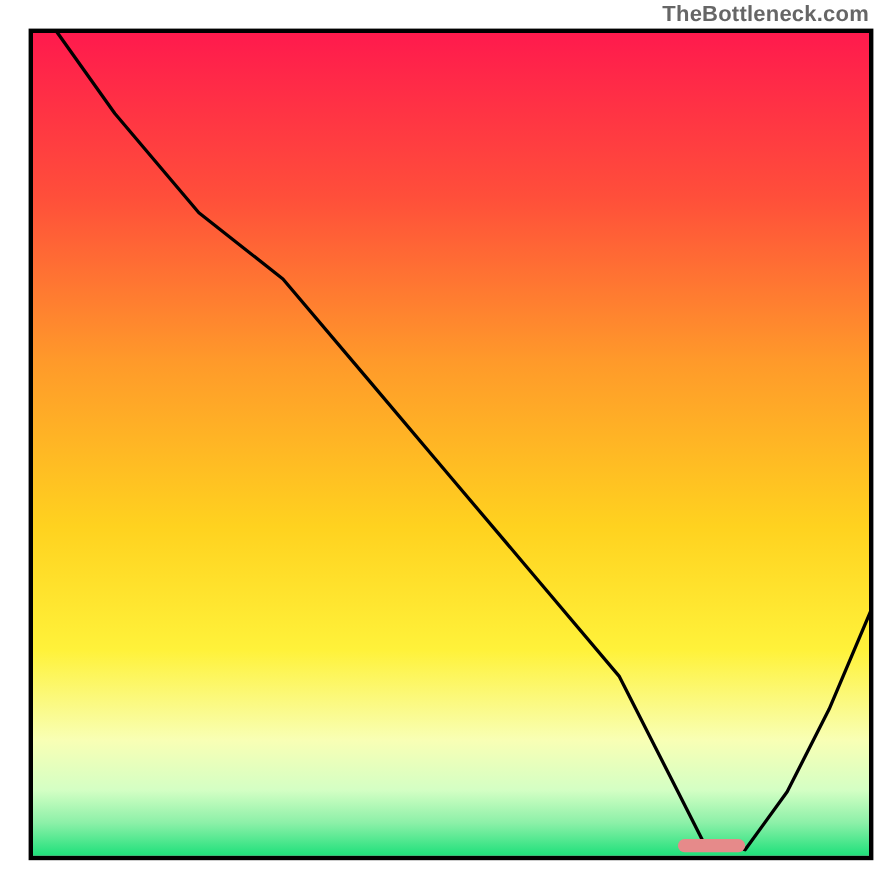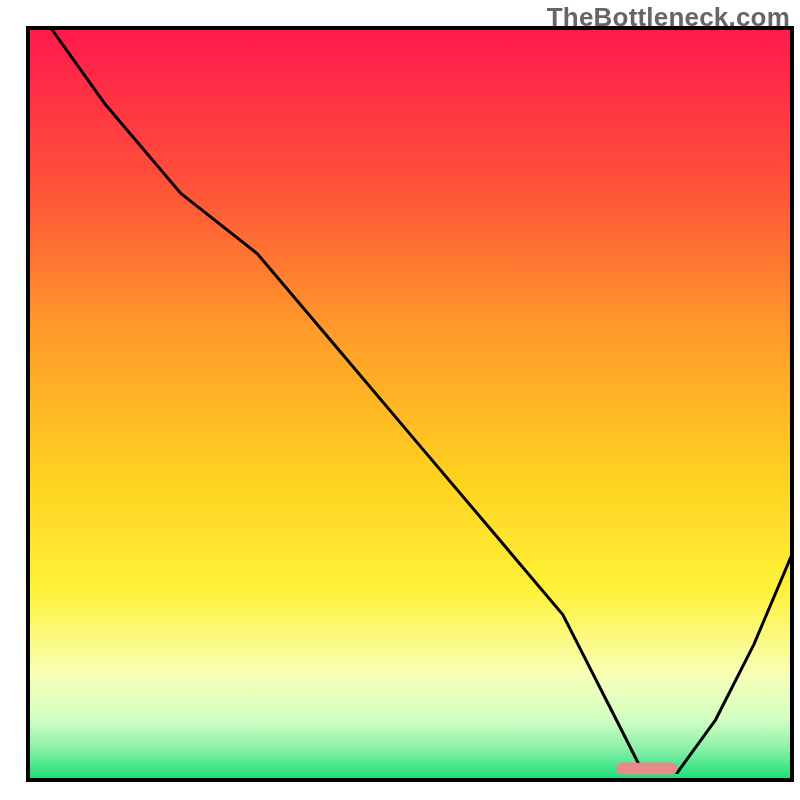--- a/index.html
+++ b/index.html
@@ -13,21 +13,21 @@
   .canvas {
     position: relative;
     width: 800px;
     height: 800px;
   }
   .attribution {
     position: absolute;
     top: 2px;
     right: 10px;
     font-family: Arial, Helvetica, sans-serif;
-    font-size: 26px;
+    font-size: 20px;
     font-weight: 600;
     color: #666666;
     letter-spacing: 0.2px;
   }
   svg { display: block; }
 </style>
 </head>
 <body>
 
 <div class="canvas">

